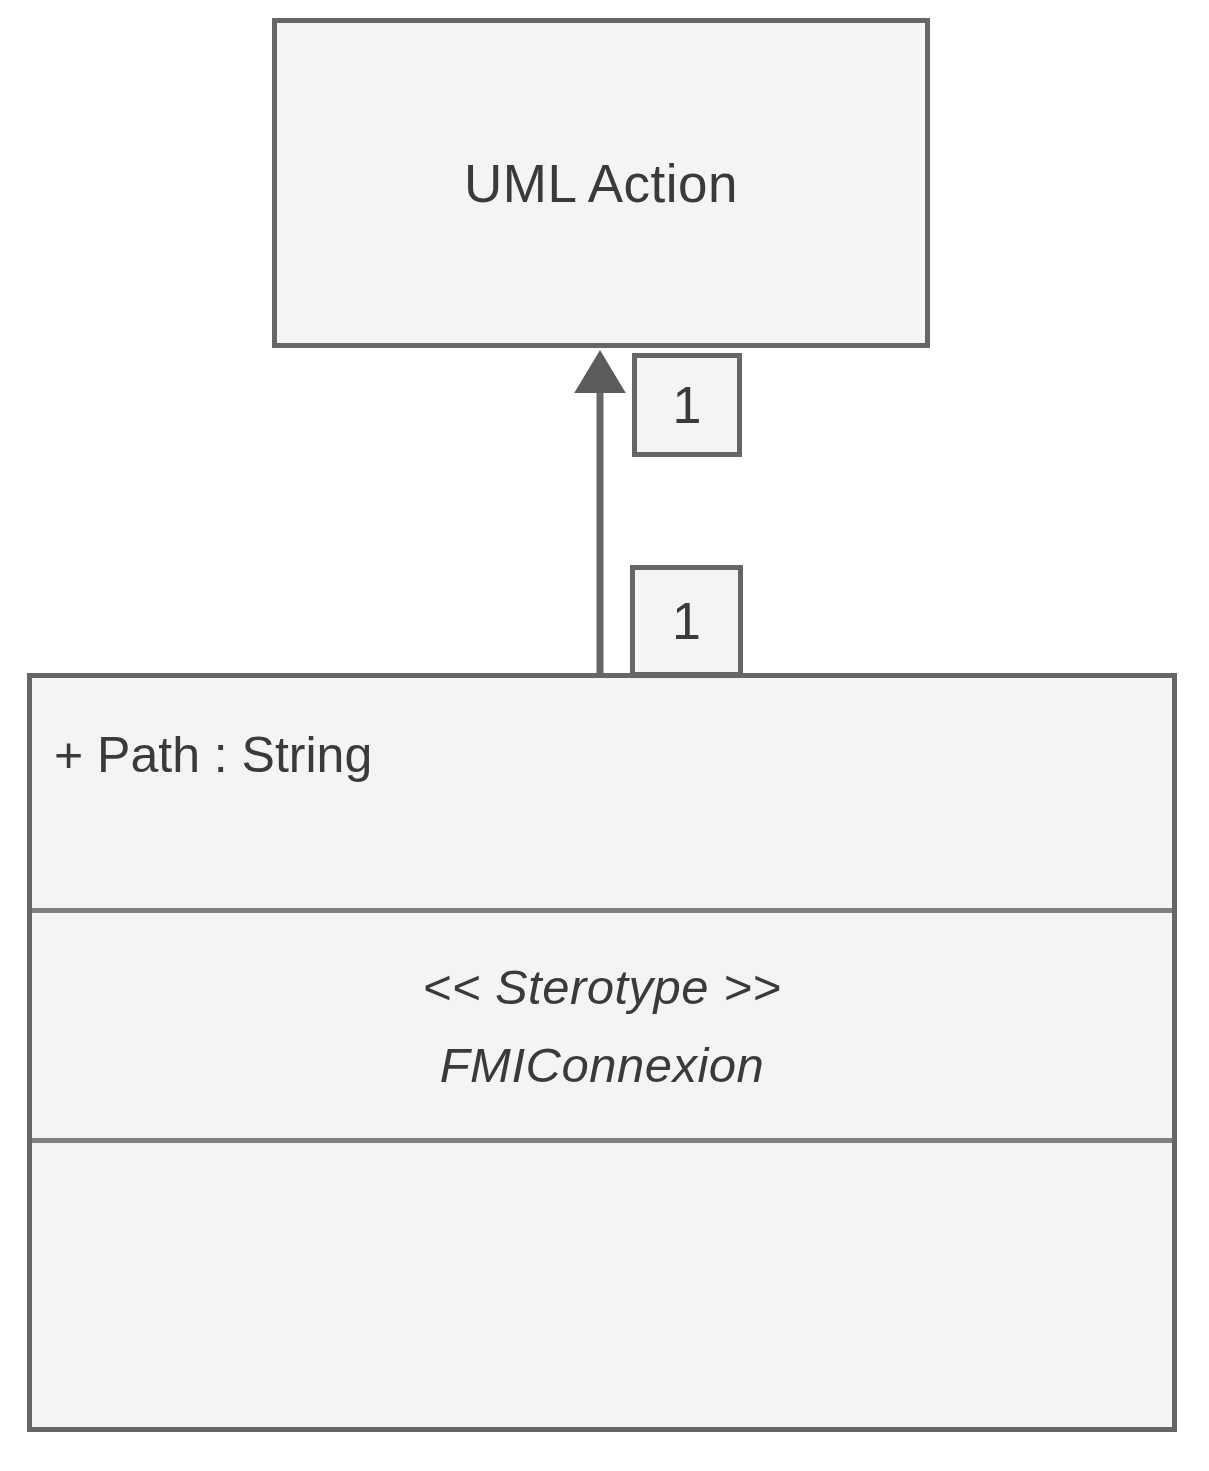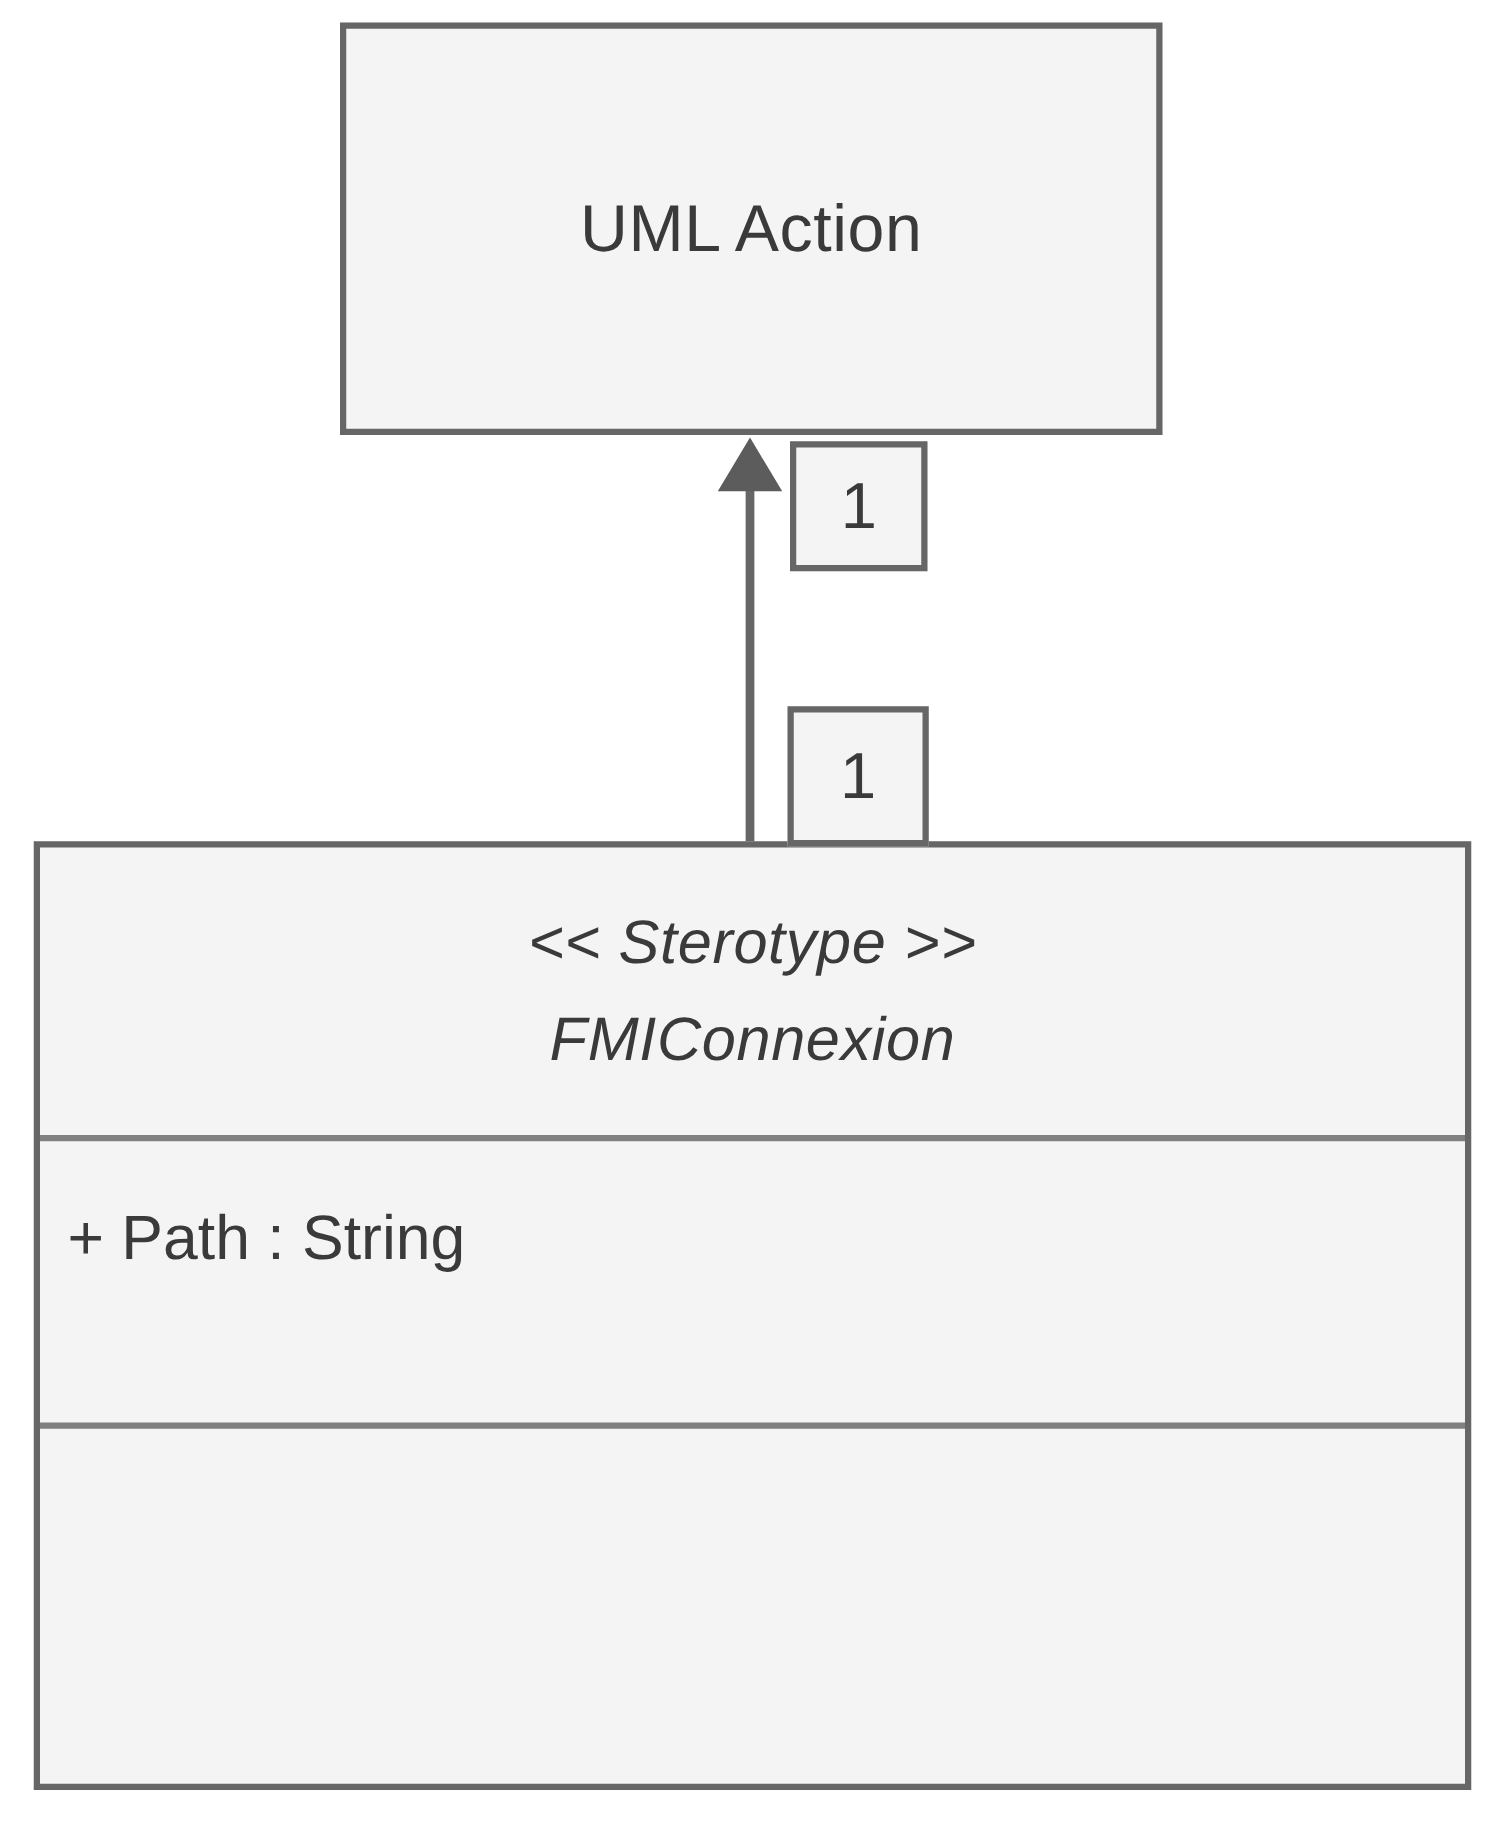--- a/index.html
+++ b/index.html
@@ -147,26 +147,26 @@
   <div class="mult-box" id="mult-top">
     <span class="mult-text">1</span>
   </div>
 
   <div class="mult-box" id="mult-bottom">
     <span class="mult-text">1</span>
   </div>
 
   <div class="uml-box" id="fmi-class">
 
+    <div class="compartment" id="comp-attributes">
+      <div class="attr-row">+ Path : String</div>
+    </div>
+
     <div class="compartment" id="comp-header">
       <div class="stereotype-label">&lt;&lt; Sterotype &gt;&gt;</div>
       <div class="class-name">FMIConnexion</div>
-    </div>
-
-    <div class="compartment" id="comp-attributes">
-      <div class="attr-row">+ Path : String</div>
     </div>
 
     <div class="compartment" id="comp-operations"></div>
 
   </div>
 
 </div>
 
 </body></html>

